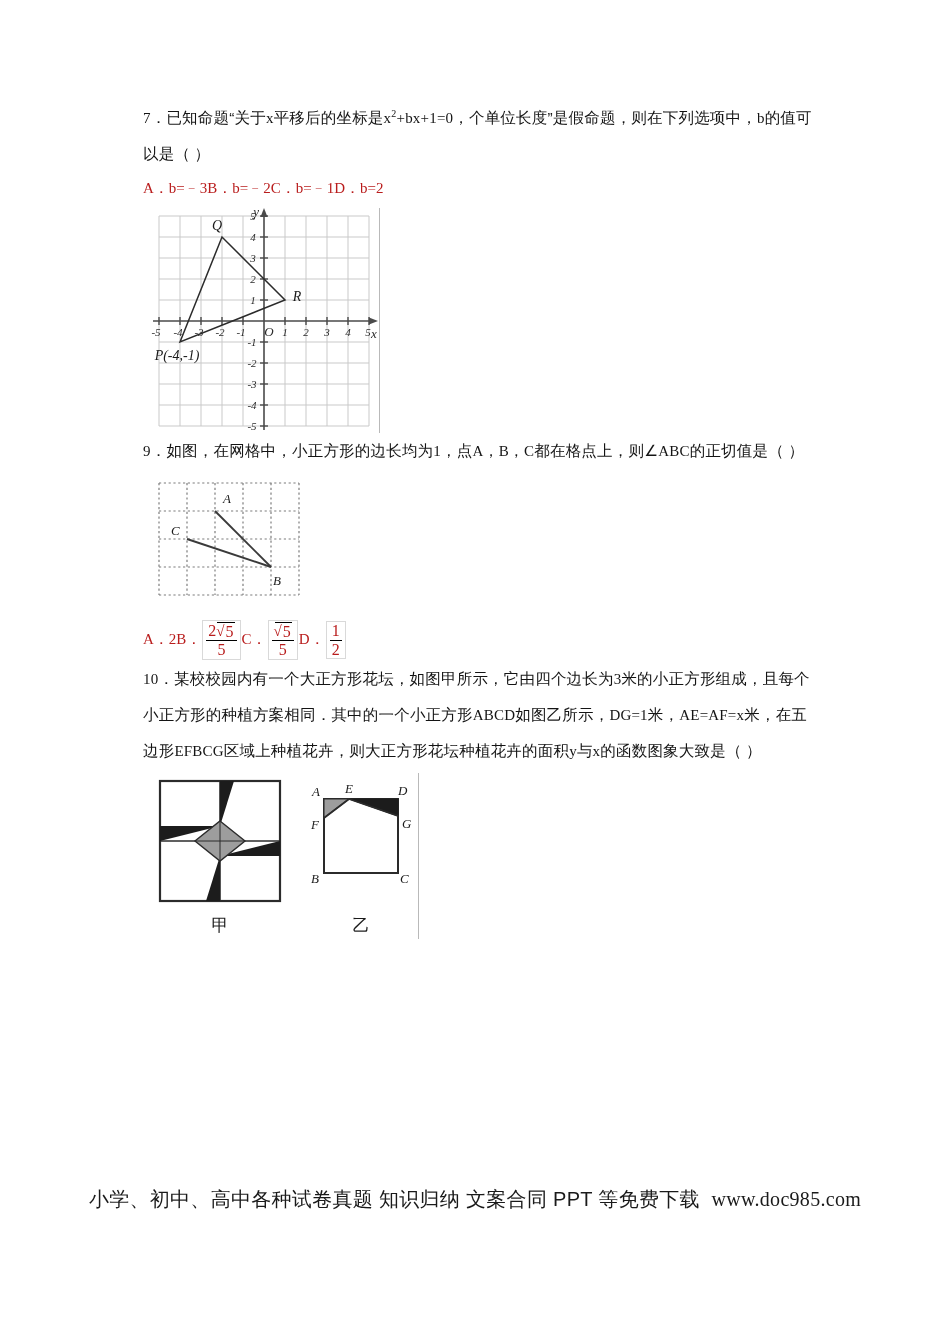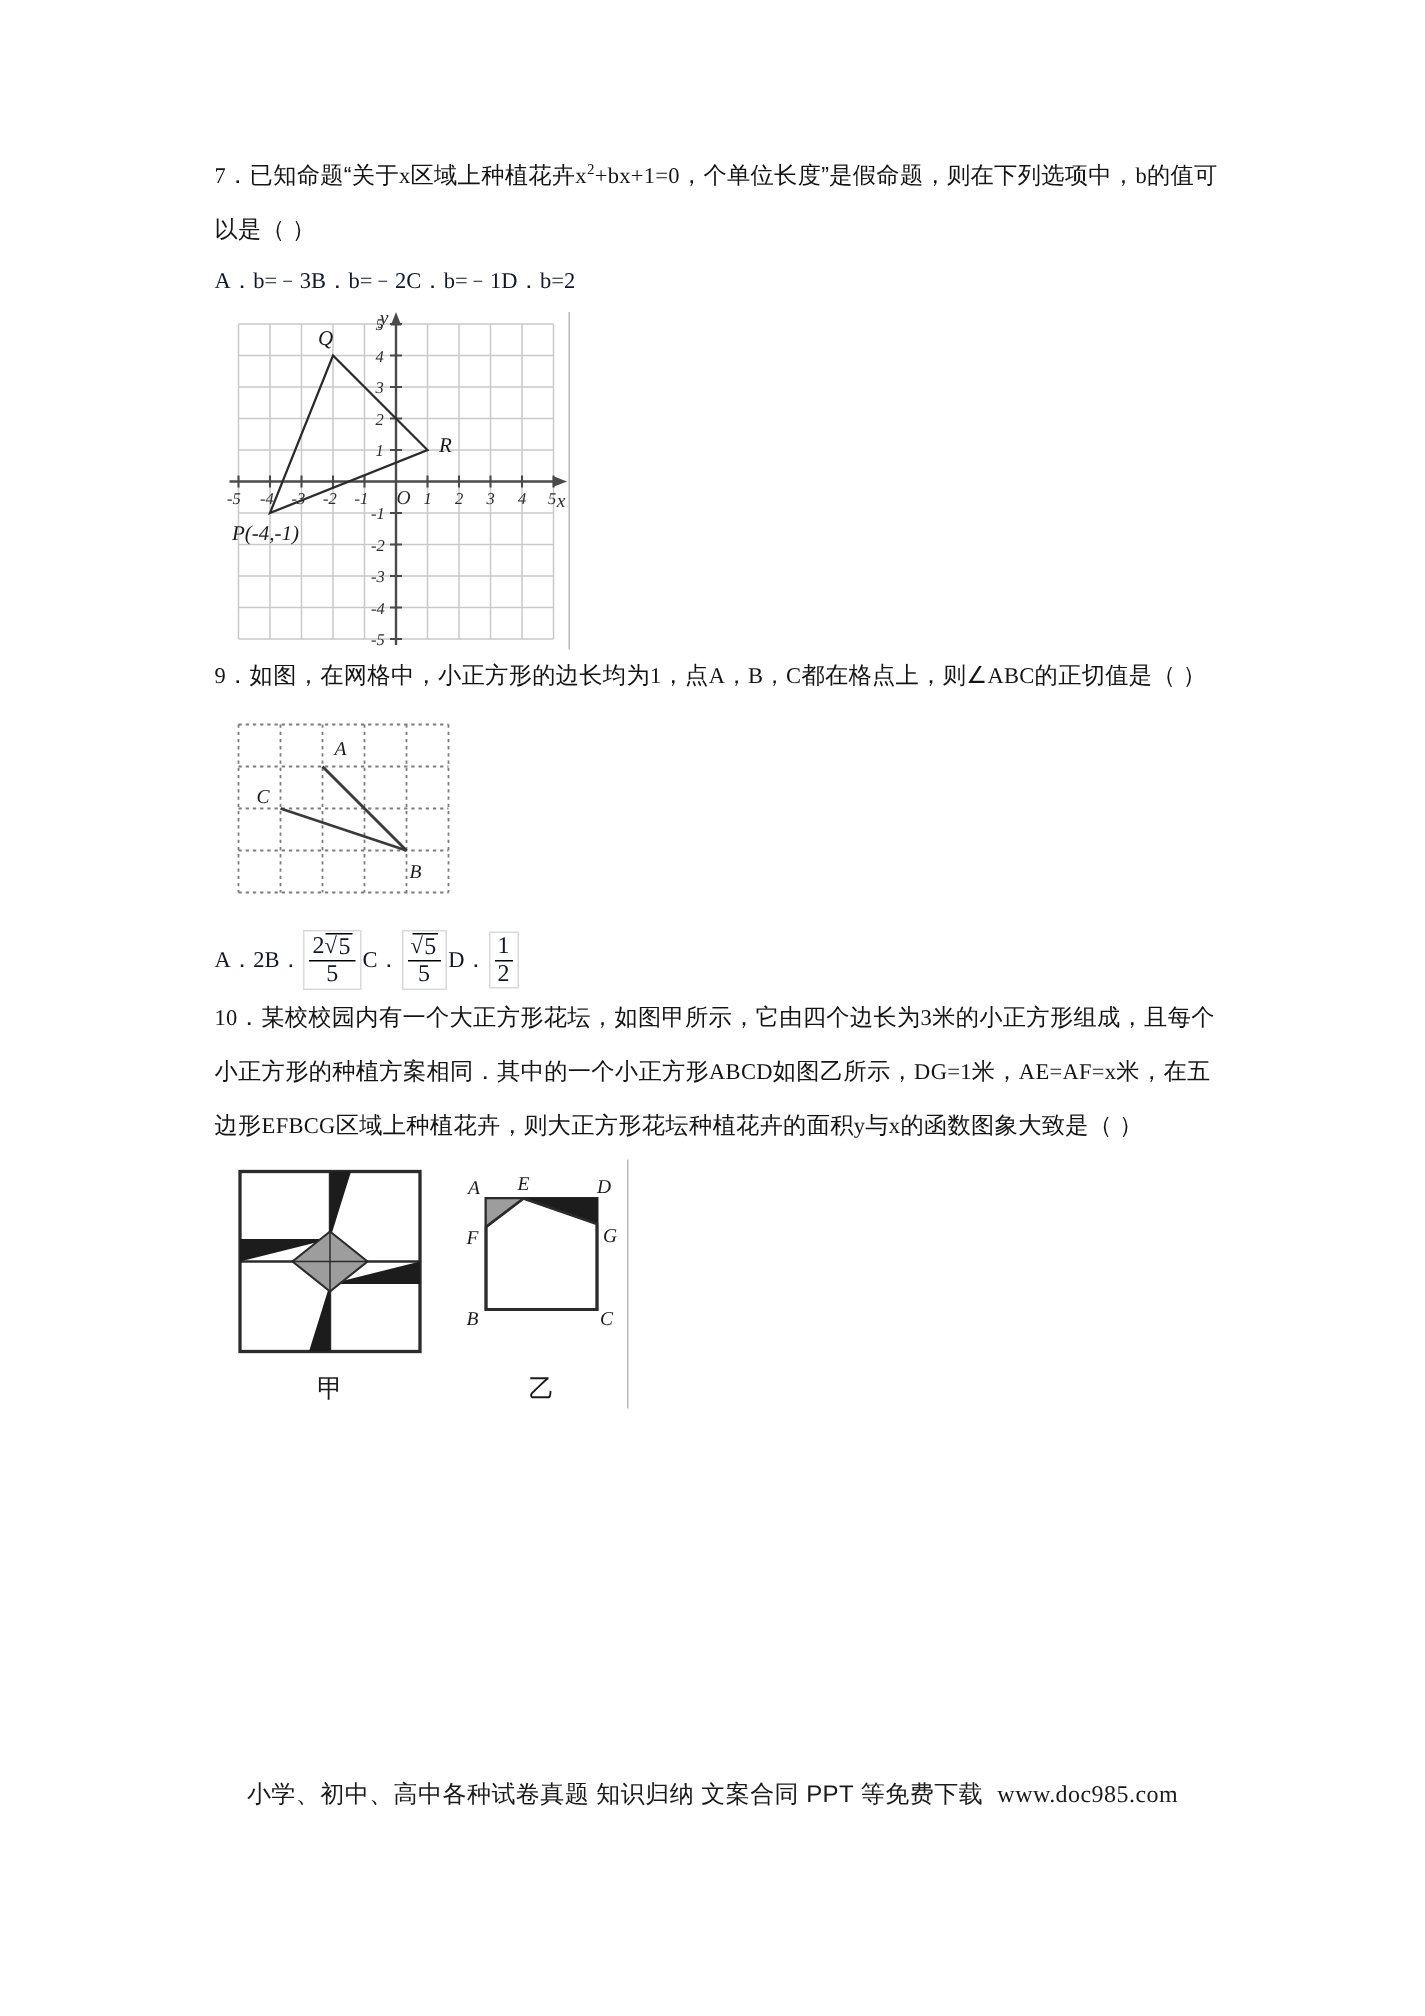--- a/index.html
+++ b/index.html
@@ -45,21 +45,21 @@
   }
   .lat {
     font-family: "Liberation Serif", "DejaVu Serif", serif;
     font-size: 15px;
   }
   .sup { font-size: 10px; vertical-align: super; }
   .opts {
     font-family: "Liberation Serif", "DejaVu Serif", serif;
     font-size: 15px;
     line-height: 35px;
-    color: #0f172a;
+    color: #b91c1c;
   }
 
   
   .frac {
     display: inline-block;
     vertical-align: middle;
     text-align: center;
     font-size: 16px;
     line-height: 1.12;
     border: 1px solid #d9d9d9;
@@ -123,38 +123,38 @@
   }
 
   
   .footer {
     position: absolute;
     left: 0;
     top: 1186px;
     width: 950px;
     text-align: center;
     font-family: "Liberation Sans", "DejaVu Sans", sans-serif;
-    font-size: 16px;
+    font-size: 20px;
     color: #1a1a1a;
     letter-spacing: 0.3px;
   }
   .footer .url {
     font-family: "Liberation Serif", "DejaVu Serif", serif;
   }
   svg text { font-family: "Liberation Serif", "DejaVu Serif", serif; }
 </style>
 </head>
 <body>
 
 <div class="page">
 
   <div class="content">
 
     <div class="qline cjk">
-      <span class="num">7</span><span>．已知命题“关于</span><span class="lat">x</span><span>区域上种植花卉</span><span class="lat">x</span><span class="lat sup">2</span><span class="lat">+bx+1=0</span><span>，个单位长度”是假命题，则在下列选项中，</span><span class="lat">b</span><span>的值可以是（     ）</span>
+      <span class="num">7</span><span>．已知命题“关于</span><span class="lat">x</span><span>平移后的坐标是</span><span class="lat">x</span><span class="lat sup">2</span><span class="lat">+bx+1=0</span><span>，个单位长度”是假命题，则在下列选项中，</span><span class="lat">b</span><span>的值可以是（     ）</span>
     </div>
 
     <div class="opts">A．b=﹣3B．b=﹣2C．b=﹣1D．b=2</div>
 
 
     <div class="fig-coord">
       <div class="rule"></div>
       <svg width="232" height="225" viewBox="0 0 232 225">
 
         <g stroke="#c9c9c9" stroke-width="1">

